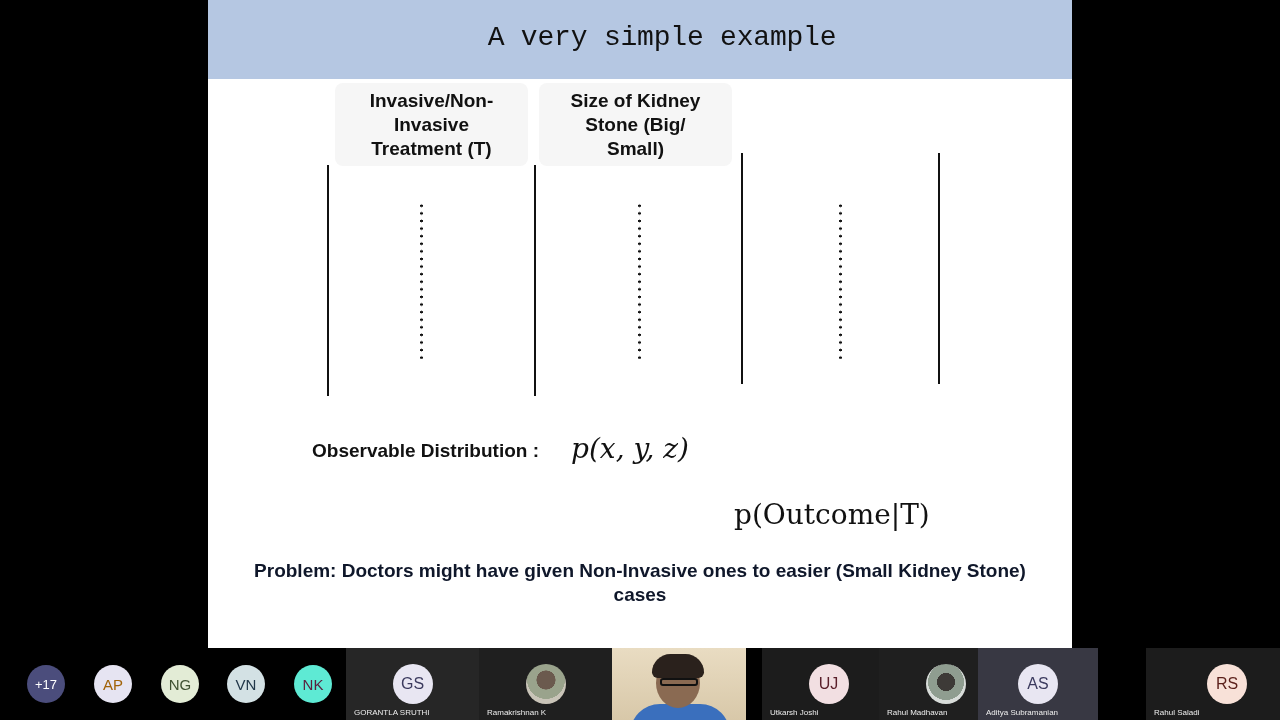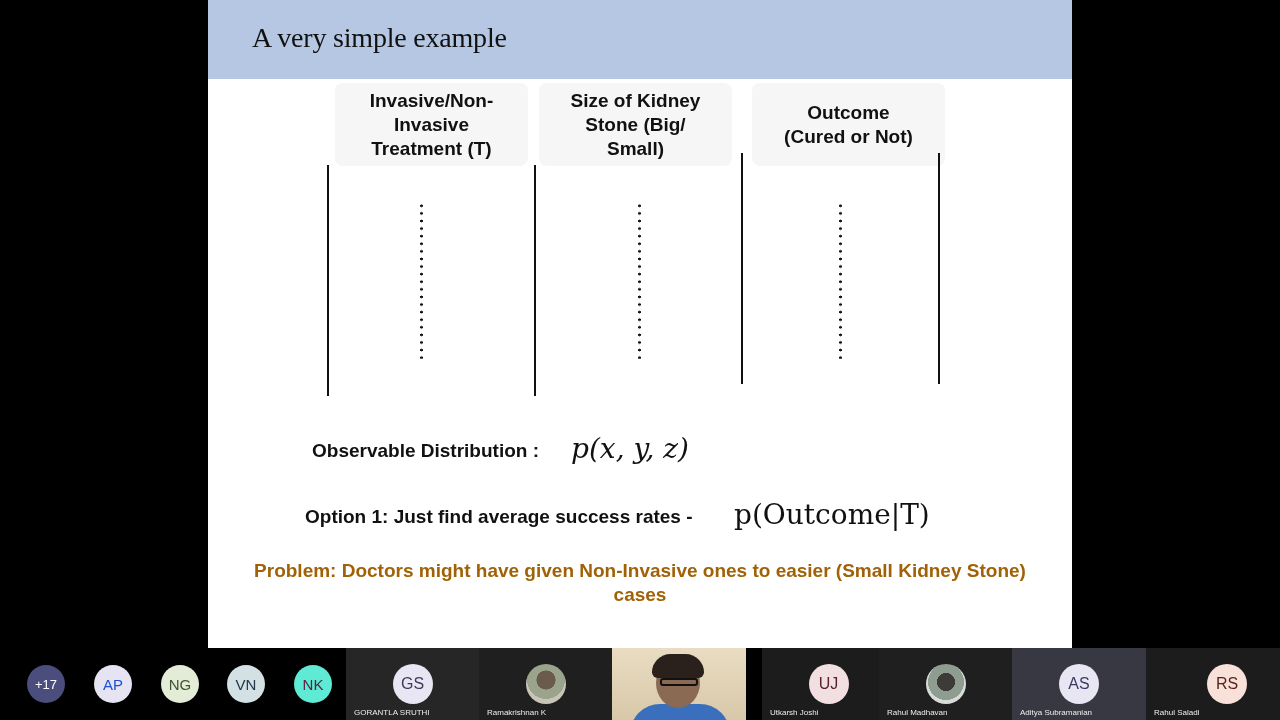--- a/index.html
+++ b/index.html
@@ -1,26 +1,26 @@
 <!DOCTYPE html>
 <html><head>
 <meta charset="utf-8">
 <style>
   html, body { margin:0; padding:0; }
   body { width:1280px; height:720px; background:#000; position:relative; overflow:hidden; font-family:"Liberation Sans", sans-serif; }
   .slide { position:absolute; left:208px; top:0; width:864px; height:648px; background:#fff; }
   .slide-header { position:absolute; left:0; top:0; width:864px; height:79px; background:#b5c7e2; }
-  .slide-title { position:absolute; left:0; right:0; top:22px; text-align:left; font-size:28px; color:#111; font-family:Liberation Serif, serif; letter-spacing:-0.2px;margin-left:44px; }
+  .slide-title { position:absolute; left:0; right:0; top:22px; text-align:center; font-size:28px; color:#111; font-family:Liberation Mono, monospace; letter-spacing:-0.2px;margin-left:44px; }
   .col-head { position:absolute; background:#f6f6f6; border-radius:8px; font-weight:bold; font-size:19px; line-height:24px; color:#111; text-align:center; display:flex; align-items:center; justify-content:center; }
   .vline { position:absolute; width:2px; background:#111; }
   .dots { position:absolute; width:3px; background-image: radial-gradient(circle, #111 1.3px, transparent 1.5px); background-size:3px 7.6px; background-repeat:repeat-y; }
   .line-text { position:absolute; font-weight:bold; font-size:19px; color:#111; white-space:nowrap; }
   .math { position:absolute; font-family:"DejaVu Serif", serif; font-size:28px; color:#111; white-space:nowrap; }
   .math i { font-style:italic; }
-  .problem { position:absolute; left:0; right:0; top:559px; text-align:center; font-weight:bold; font-size:19px; line-height:24px; color:#a16207; }
+  .problem { position:absolute; left:0; right:0; top:559px; text-align:center; font-weight:bold; font-size:19px; line-height:24px; color:#0f172a; }
 
   .strip { position:absolute; left:0; top:648px; width:1280px; height:72px; background:#000; }
   .mini-avatar { position:absolute; top:665px; width:38px; height:38px; border-radius:50%; display:flex; align-items:center; justify-content:center; font-size:15px; }
   .tile { position:absolute; top:648px; height:72px; background:#222; }
   .tile .av { position:absolute; left:50%; top:16px; transform:translateX(-50%); width:40px; height:40px; border-radius:50%; display:flex; align-items:center; justify-content:center; font-size:16px; }
   .tile .nm { position:absolute; left:8px; bottom:3px; font-size:8px; color:#eee; white-space:nowrap; }
   .photo { background:radial-gradient(circle at 50% 40%, #6b5a4e 0 30%, #9aa38c 31% 60%, #c9c4b8 61%); }
   .photo2 { background:radial-gradient(circle at 50% 45%, #3d3a37 0 30%, #8f9d90 31% 60%, #d8dcd9 61%); }
   .video { position:absolute; left:612px; top:648px; width:134px; height:72px; background:linear-gradient(#e9dcc2,#d8c8a9); overflow:hidden; }
   .video .head { position:absolute; left:44px; top:10px; width:44px; height:50px; border-radius:50%; background:#8a6a52; }
@@ -39,56 +39,51 @@
   <div class="col-head" style="left:127px; top:83px; width:193px; height:83px;">
     <span style="white-space:pre-line;">Invasive/Non-
 Invasive
 Treatment (T)</span>
   </div>
   <div class="col-head" style="left:331px; top:83px; width:193px; height:83px;">
     <span style="white-space:pre-line;">Size of Kidney
 Stone (Big/
 Small)</span>
   </div>
-  <div class="col-head" style="left:544px; top:83px; width:193px; height:83px;">
-    <span style="white-space:pre-line;">Outcome
-(Cured or Not)</span>
-  </div>
 
   <div class="vline" style="left:119px; top:165px; height:231px;"></div>
   <div class="vline" style="left:326px; top:165px; height:231px;"></div>
   <div class="vline" style="left:533px; top:153px; height:231px;"></div>
   <div class="vline" style="left:730px; top:153px; height:231px;"></div>
 
   <div class="dots" style="left:212px; top:202px; height:157px;"></div>
   <div class="dots" style="left:430px; top:202px; height:157px;"></div>
   <div class="dots" style="left:631px; top:202px; height:157px;"></div>
 
   <div class="line-text" style="left:104px; top:440px;">Observable Distribution :</div>
   <div class="math" style="left:363px; top:432px;">
     <i>p(x, y, z)</i>
   </div>
 
-  <div class="line-text" style="left:97px; top:506px;">Option 1: Just find average success rates -</div>
   <div class="math" style="left:526px; top:498px;">
     <span>p(Outcome|T)</span>
   </div>
 
   <div class="problem">
     <div>Problem: Doctors might have given Non-Invasive ones to easier (Small Kidney Stone)</div>
     <div>cases</div>
   </div>
 </div>
 
 <div class="strip"></div>
 
 <div class="mini-avatar" style="left:27px; background:#4b4d7c; color:#fff; font-size:13px;">
   <span>+17</span>
 </div>
-<div class="mini-avatar" style="left:94px; background:#e6e4f2; color:#1d4ed8;">
+<div class="mini-avatar" style="left:94px; background:#e6e4f2; color:#a16207;">
   <span>AP</span>
 </div>
 <div class="mini-avatar" style="left:161px; background:#e3ecd6; color:#3f5232;">
   <span>NG</span>
 </div>
 <div class="mini-avatar" style="left:227px; background:#d3e1e4; color:#22384a;">
   <span>VN</span>
 </div>
 <div class="mini-avatar" style="left:294px; background:#5eead4; color:#5a1f3e;">
   <span>NK</span>
@@ -118,21 +113,21 @@
     <span>UJ</span>
   </div>
   <div class="nm">Utkarsh Joshi</div>
 </div>
 
 <div class="tile" style="left:879px; width:133px; background:#1f1f1f;">
   <div class="av photo2"></div>
   <div class="nm">Rahul Madhavan</div>
 </div>
 
-<div class="tile" style="left:1012px; width:134px; background:#383843;">
+<div class="tile" style="left:978px; width:120px; background:#383843;">
   <div class="av" style="background:#e8e6f2; color:#3b3a5e;">
     <span>AS</span>
   </div>
   <div class="nm">Aditya Subramanian</div>
 </div>
 
 <div class="tile" style="left:1146px; width:162px; background:#1c1c1c;">
   <div class="av" style="background:#f8e1d8; color:#5a1f1a;">
     <span>RS</span>
   </div>

